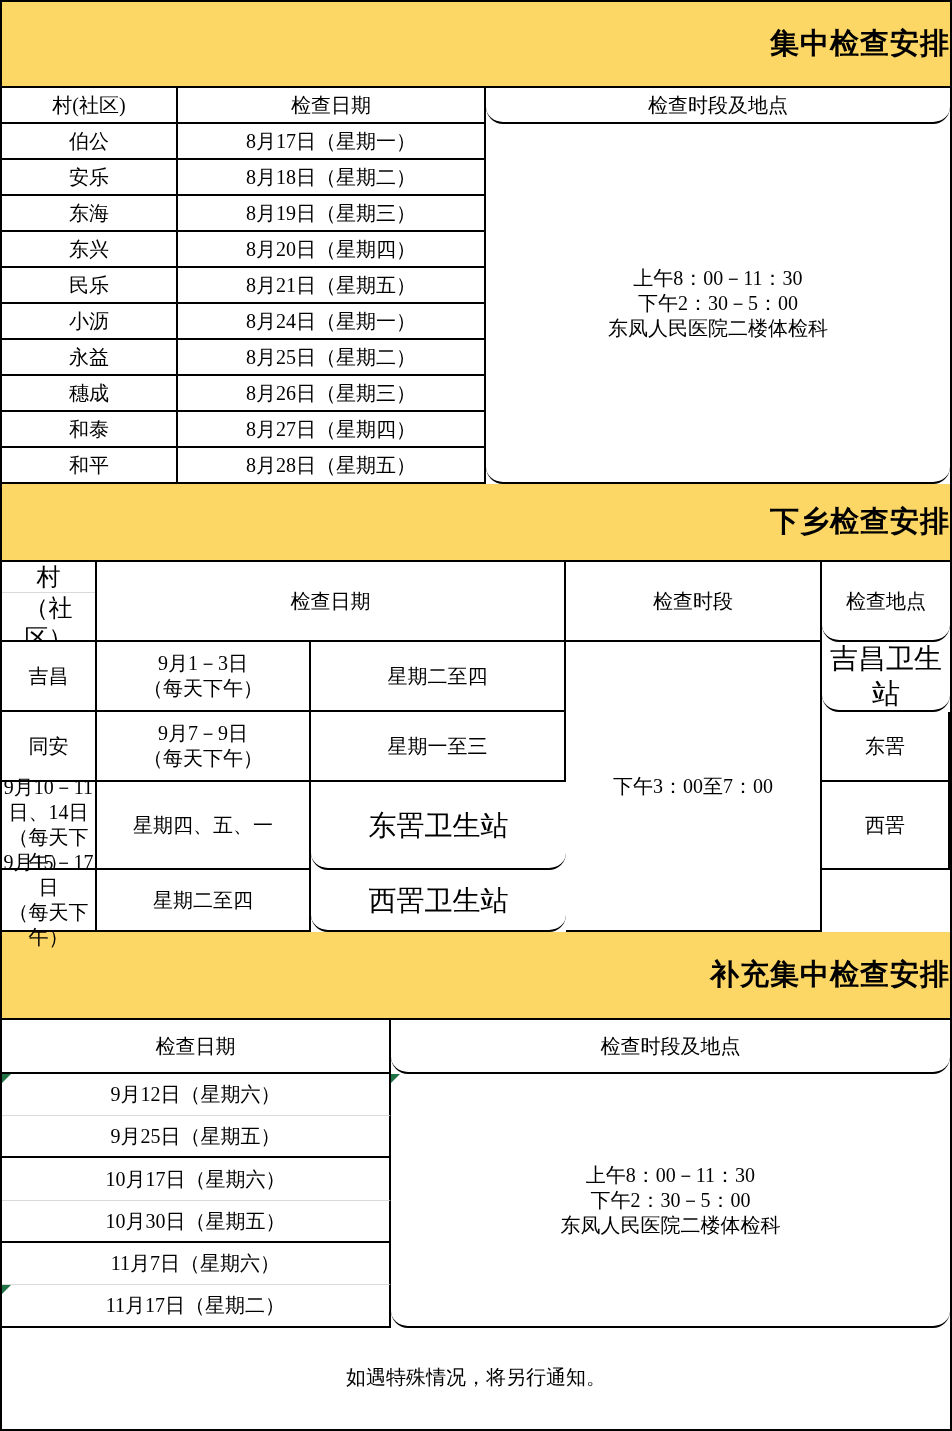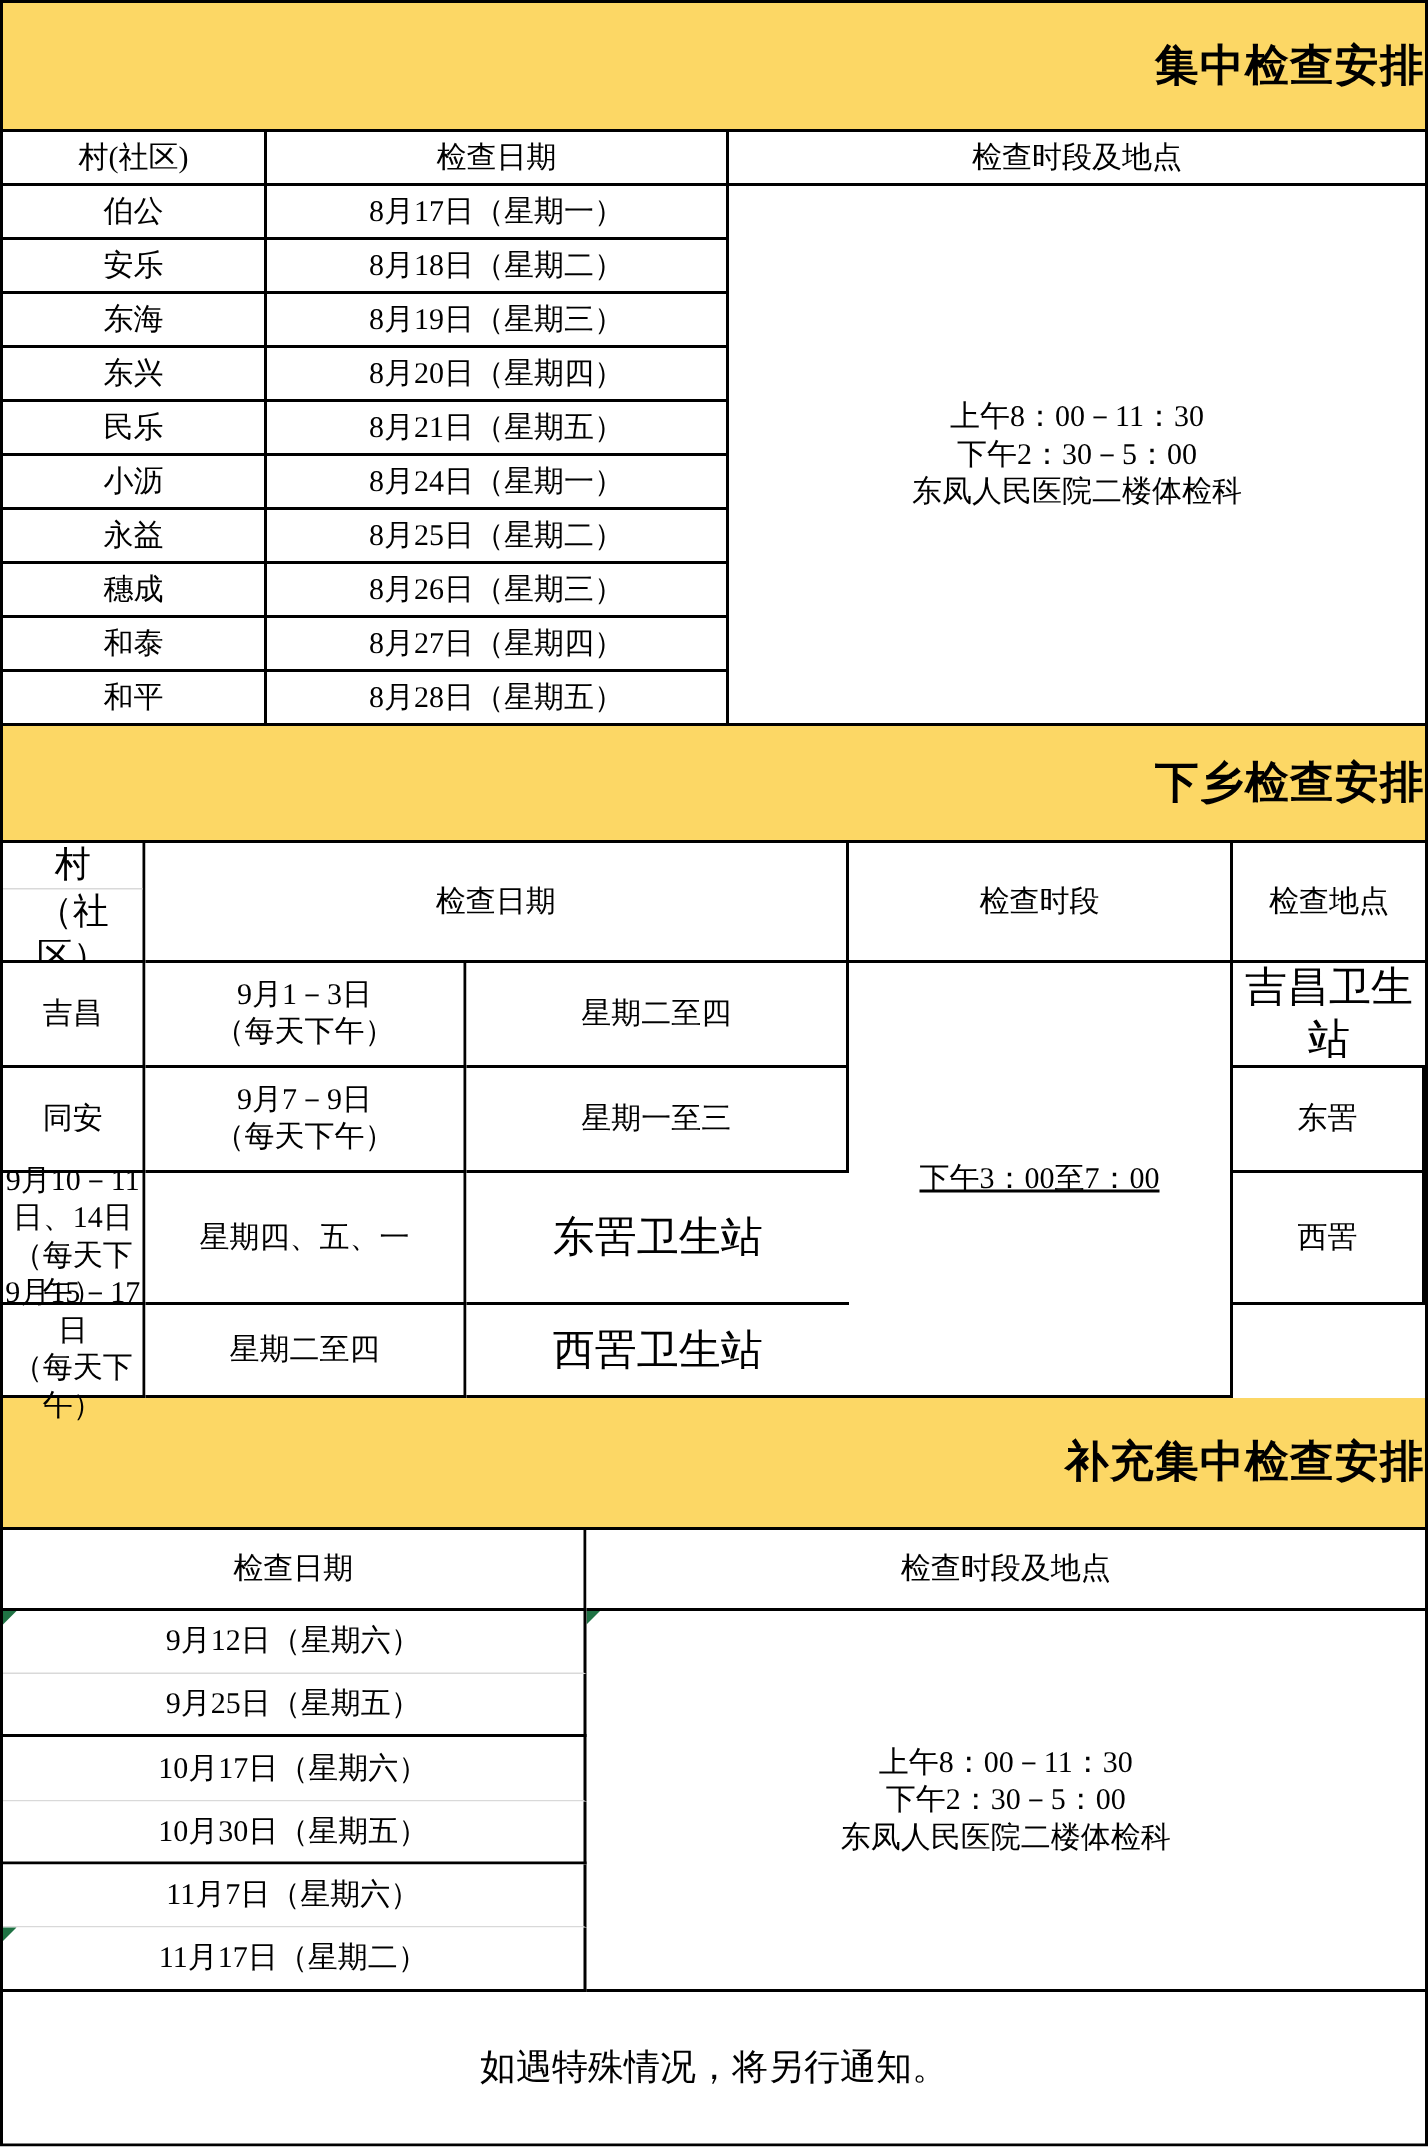--- a/index.html
+++ b/index.html
@@ -33,39 +33,39 @@
     display:flex; flex-direction:column;
     align-items:center; justify-content:center;
     text-align:center;
     border-right:2px solid #000;
     border-bottom:2px solid #000;
     font-size:20px;
     line-height:1.25;
     position:relative;
     background:#fff;
   }
-  .cell.lastcol { border-right:none; }
+  .cell.lastcol { border-right:none;border-radius:17px; }
   .cell.thinbot { border-bottom:1px solid #D9D9D9; }
 
   
   .t1 {
     display:grid;
     grid-template-columns:176px 308px 464px;
     grid-template-rows:36px repeat(10, 36px);
   }
   .t1-merged { grid-column:3; grid-row:2 / span 10; }
 
   
   .t2 {
     display:grid;
     grid-template-columns:95px 214px 255px 256px 128px;
     grid-template-rows:80px 70px 70px 88px 62px;
   }
   .t2-datehead { grid-column:2 / span 2; }
-  .t2-merged { grid-column:4; grid-row:2 / span 4;text-decoration:underline; }
+  .t2-merged { grid-column:4; grid-row:2 / span 4; }
   .t2 .place { font-size:28px; }
   .villhead { font-size:24px; padding:0; justify-content:stretch; }
   .villhead .vh-top, .villhead .vh-bot {
     flex:1; width:100%;
     display:flex; align-items:center; justify-content:center;
   }
   .villhead .vh-top { border-bottom:1px solid #D9D9D9; }
 
   
   .t3 {
@@ -84,21 +84,21 @@
     border-color:#1F7244 transparent transparent transparent;
   }
 
   
   .mline { display:block; }
 
   
   .footer {
     height:99px;
     display:flex; align-items:center; justify-content:center;
-    font-size:24px;
+    font-size:20px;
   }
 </style>
 </head>
 <body>
 
 <div class="sheet">
 
   <div class="band" id="band1">
     <span class="band-title">集中检查安排</span>
   </div>

